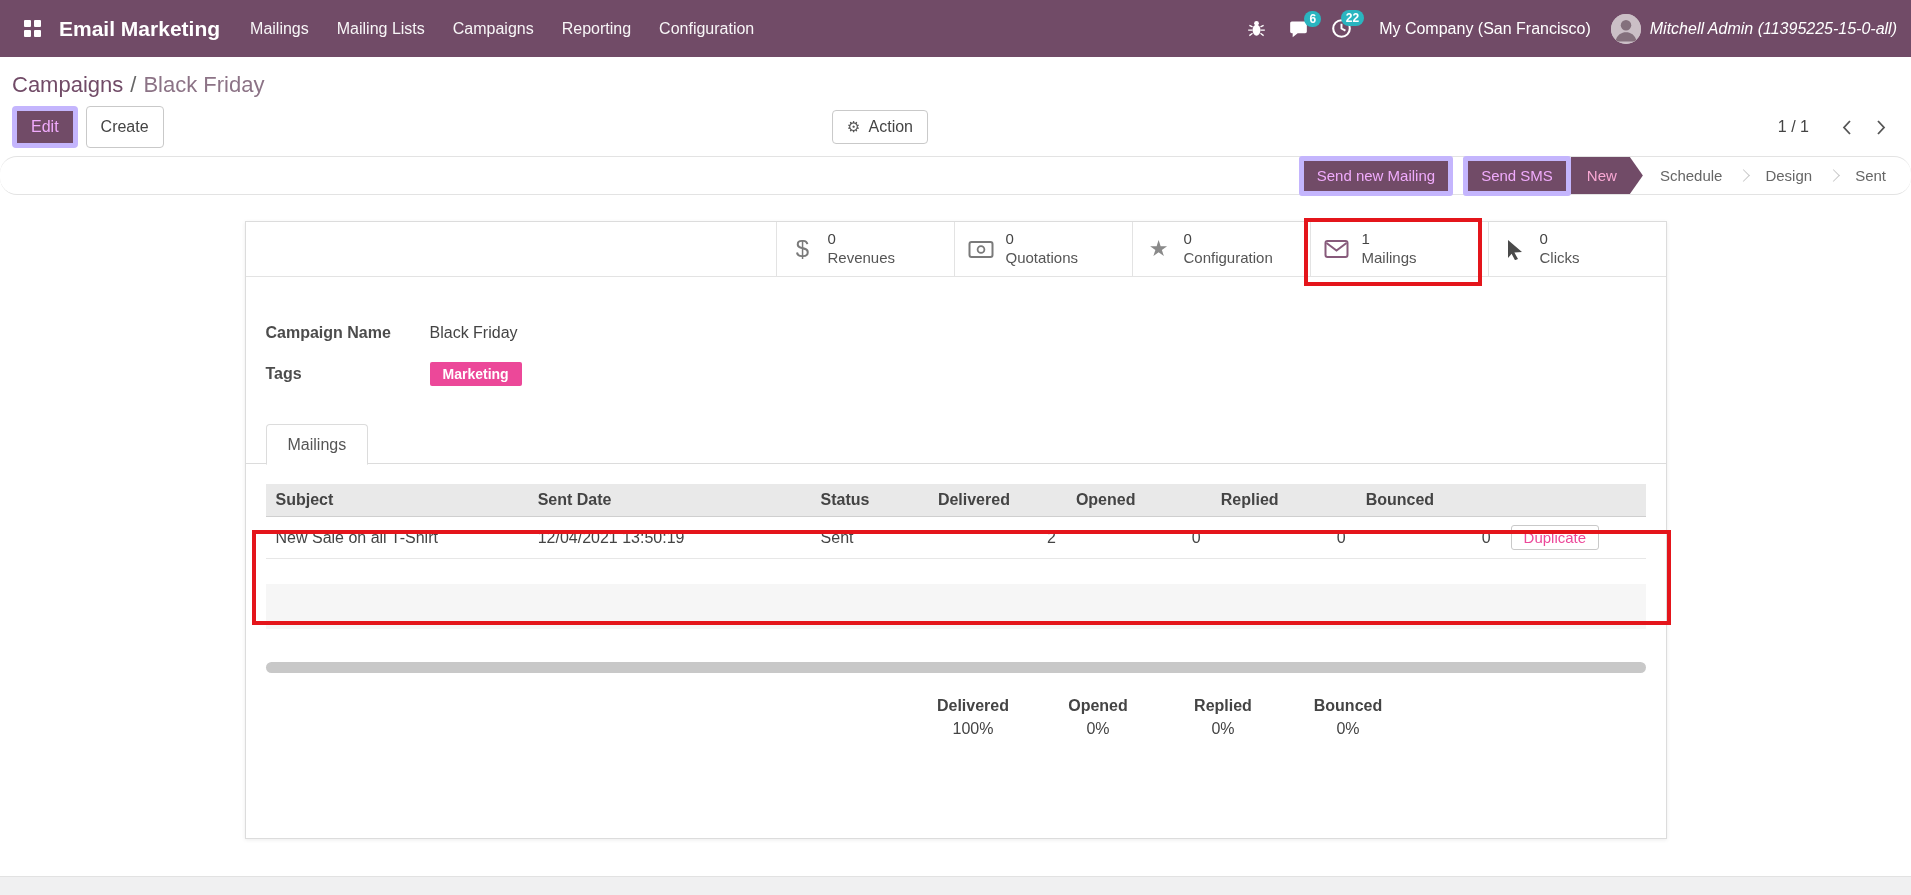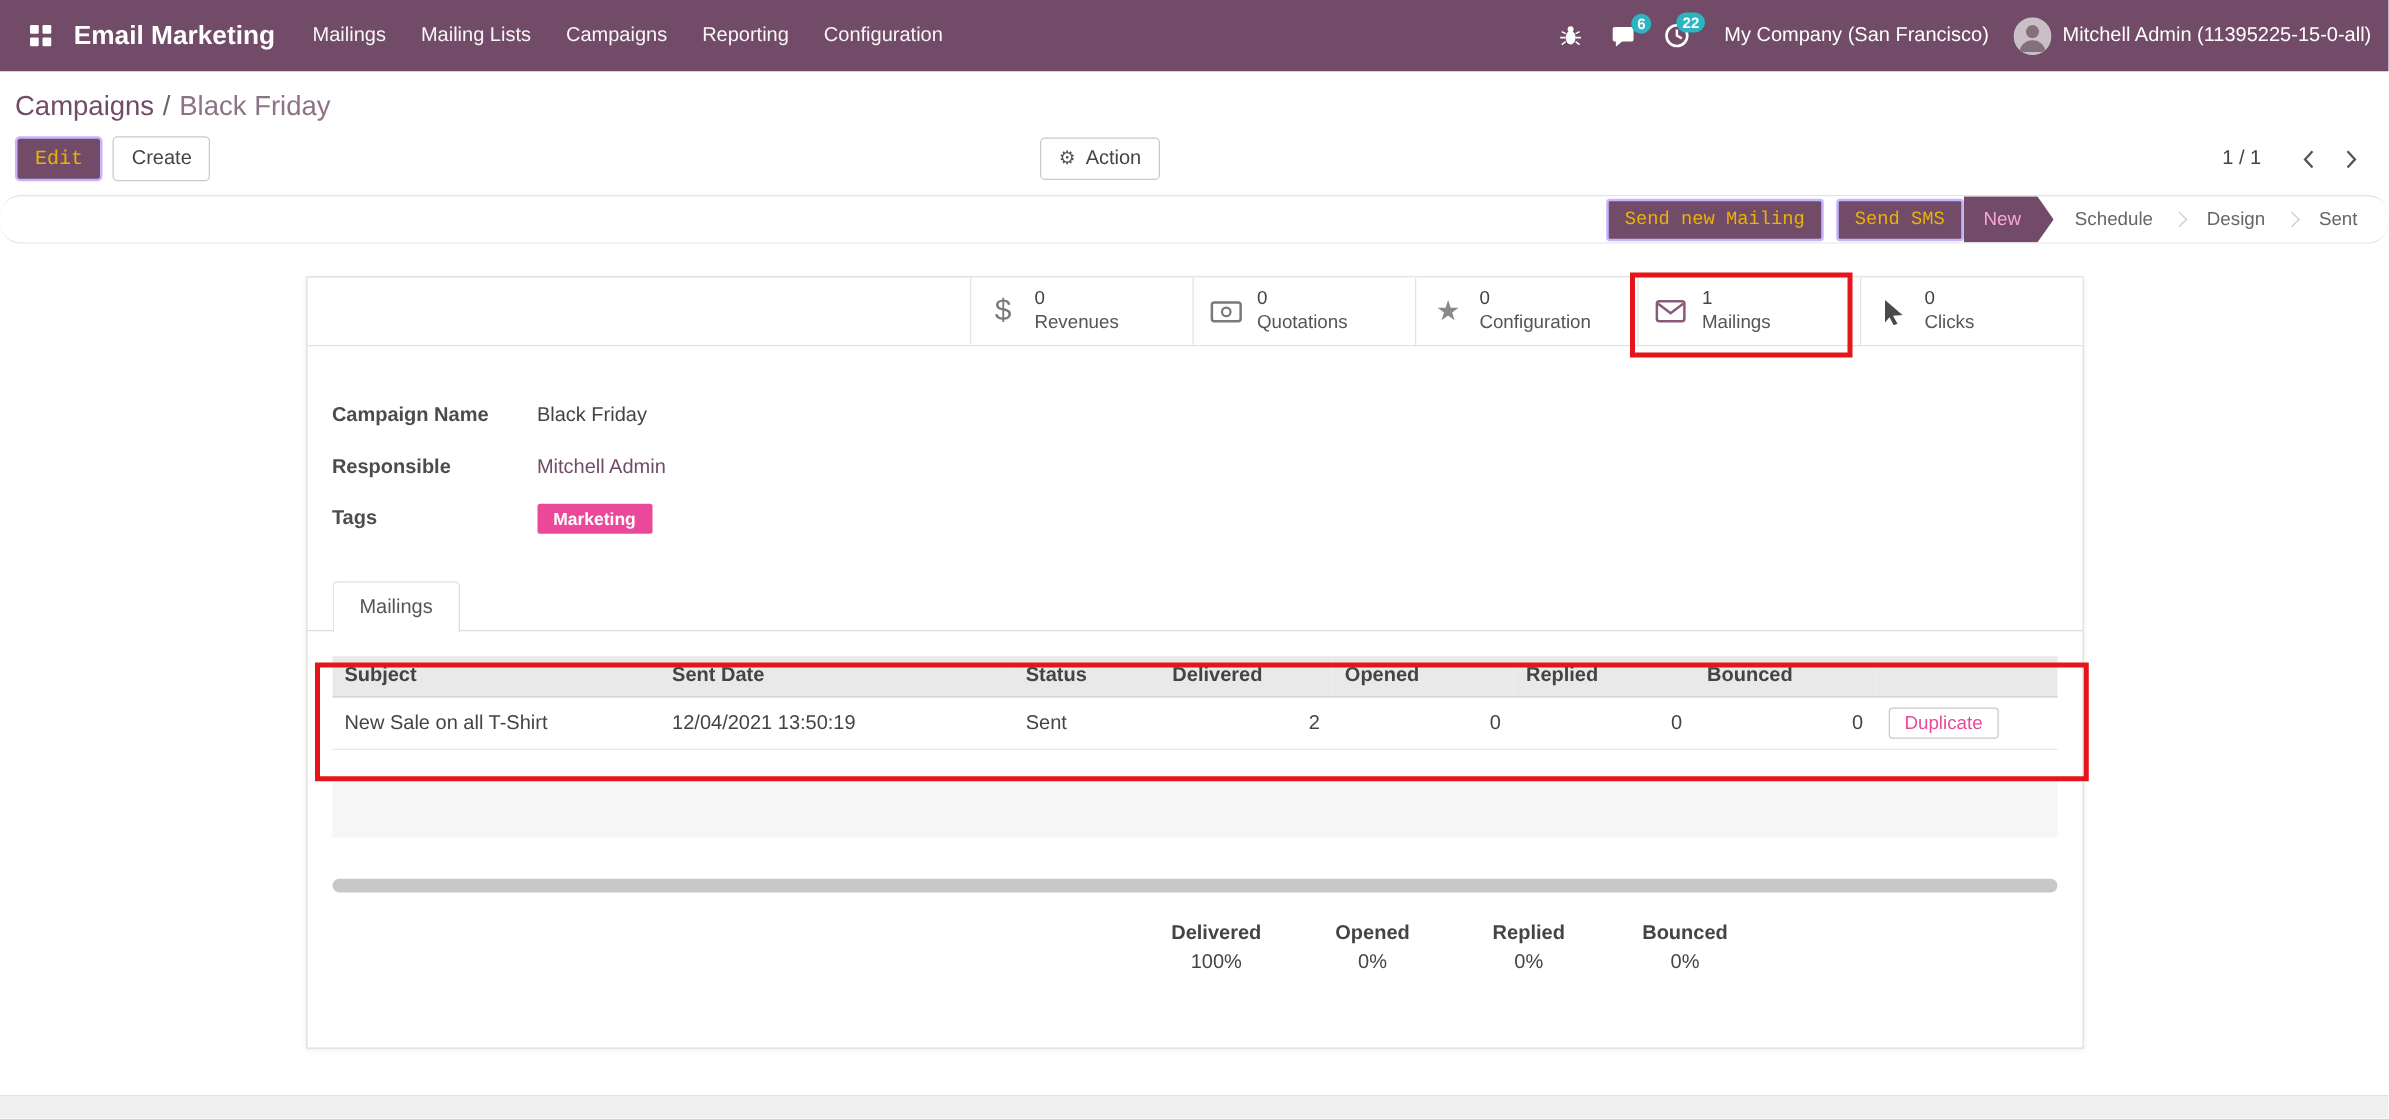--- a/index.html
+++ b/index.html
@@ -24,32 +24,32 @@
   .menus { display: flex; align-items: center; }
   .menus a { color: rgba(255,255,255,.95); font-size: 16px; padding: 8px 14px; text-decoration: none; white-space: nowrap; cursor: pointer; }
   .icon-btn { position: relative; background: transparent; border: none; padding: 8px 11px; display: flex; align-items: center; }
   .badge {
     position: absolute; top: 0px; right: -1px; background: #2AB5C0; color: #fff;
     font-size: 12px; font-weight: 700; line-height: 1; border-radius: 9px; padding: 2px 5px;
   }
   .company { font-size: 16px; margin: 0 20px 0 16px; white-space: nowrap; cursor: pointer; }
   .user-menu { display: flex; align-items: center; gap: 9px; cursor: pointer; white-space: nowrap; }
   .avatar { width: 30px; height: 30px; border-radius: 50%; overflow: hidden; display: inline-flex; background: #cbbfc6; }
-  .user-name { font-size: 16px; }
+  .user-name { font-size: 16px; font-style: italic; }
 
   
   .control-panel { padding: 0 12px; }
   .breadcrumb-row { margin-top: 13px; font-size: 22px; line-height: 30px; }
   .bc-parent { color: #714B67; cursor: pointer; }
   .bc-sep { color: #666; margin: 0 7px; }
   .bc-current { color: #8c7386; }
   .buttons-row { position: relative; margin-top: 9px; height: 36px; display: flex; align-items: center; }
   .left-btns { display: flex; gap: 8px; }
   .btn { font-size: 16px; padding: 5px 14px; border-radius: 4px; line-height: 22px; }
-  .btn-primary { background: #714B67; border: 2px solid #c4b5fd; color: #eab308; font-family: Liberation Mono, monospace; }
+  .btn-primary { background: #714B67; border: 5px solid #c4b5fd; color: #f0abfc; }
   .btn-secondary { background: #fff; border: 1px solid #c9c9c9; color: #444; }
   .center-btns { position: absolute; left: 46%; transform: translateX(-50%); }
   .action-btn { display: inline-flex; align-items: center; gap: 8px; }
   .gear-glyph { font-size: 15px; color: #555; }
   .pager { margin-left: auto; display: flex; align-items: center; }
   .pager-value { font-size: 16px; color: #444; margin-right: 20px; }
   .pager-btn { background: transparent; border: none; padding: 6px 13px; display: flex; align-items: center; }
 
   
   .statusbar {
@@ -286,24 +286,20 @@
             <span class="bb-value">0</span>
             <span class="bb-label">Clicks</span>
           </span>
         </button>
       </div>
 
       <div class="form-fields">
         <div class="field-row">
           <span class="field-label">Campaign Name</span>
           <span class="field-value">Black Friday</span>
-        </div>
-        <div class="field-row">
-          <span class="field-label">Responsible</span>
-          <span class="field-value link-value">Mitchell Admin</span>
         </div>
         <div class="field-row">
           <span class="field-label">Tags</span>
           <span class="tag-pill">Marketing</span>
         </div>
       </div>
 
       <div class="notebook">
         <span class="tab">Mailings</span>
       </div>

